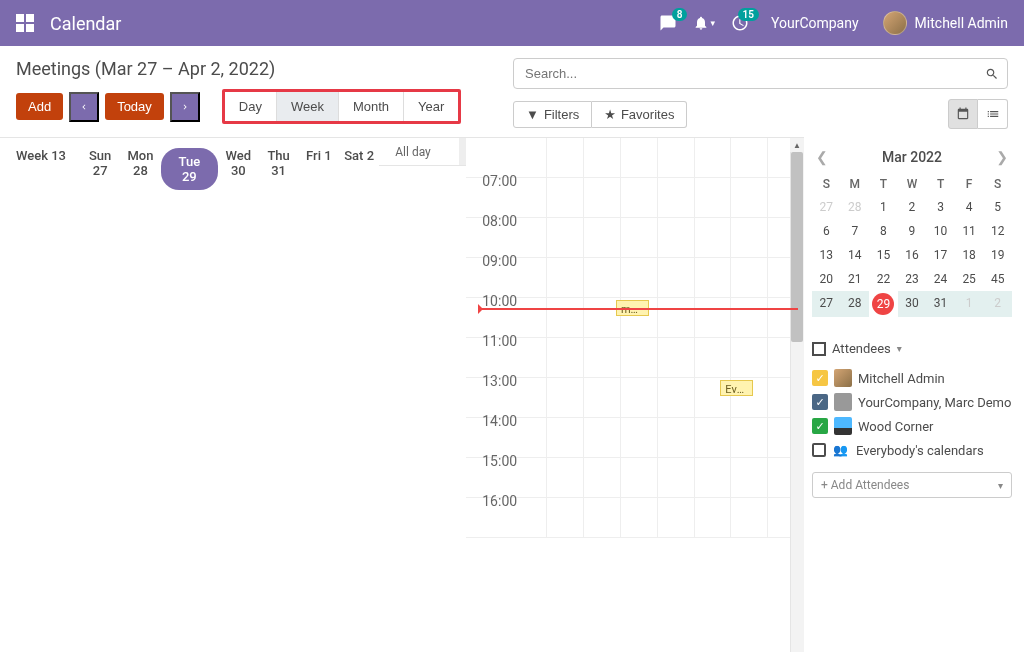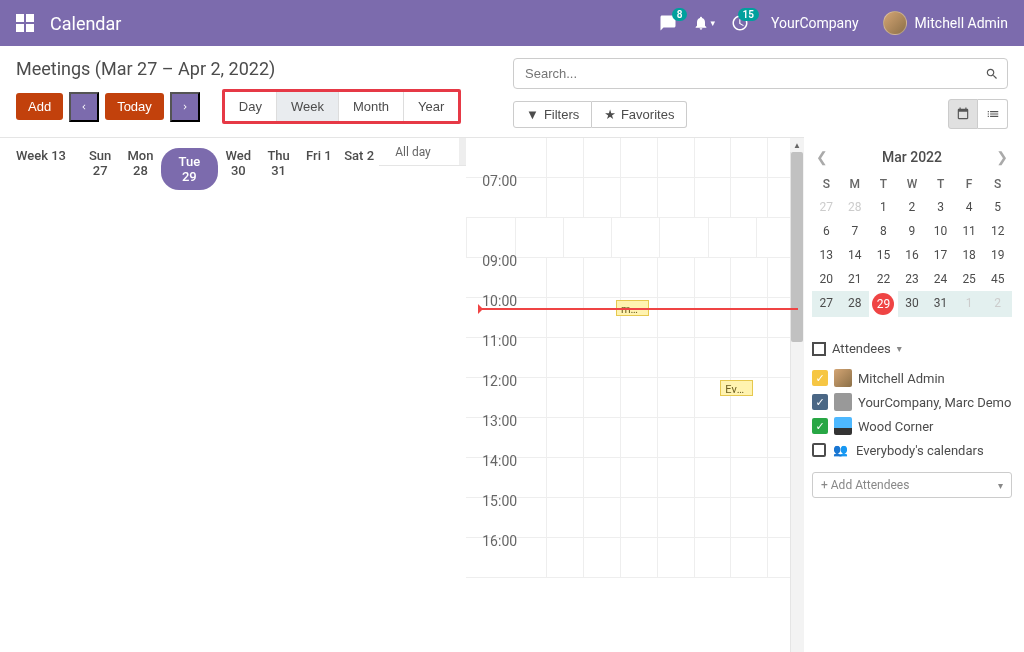--- a/index.html
+++ b/index.html
@@ -244,20 +244,21 @@
               <div></div>
               <div></div>
               <div></div>
               <div></div>
               <div></div>
               <div></div>
               <div></div>
             </div>
           </div>
         <div class="hour-row">
+            <div class="hour-label">08:00</div>
             <div class="hour-cells">
               <div></div>
               <div></div>
               <div></div>
               <div></div>
               <div></div>
               <div></div>
               <div></div>
             </div>
           </div>
@@ -280,32 +281,20 @@
               <div></div>
               <div></div>
               <div></div>
               <div></div>
               <div></div>
               <div></div>
             </div>
           </div>
         <div class="hour-row">
             <div class="hour-label">11:00</div>
-            <div class="hour-cells">
-              <div></div>
-              <div></div>
-              <div></div>
-              <div></div>
-              <div></div>
-              <div></div>
-              <div></div>
-            </div>
-          </div>
-        <div class="hour-row">
-            <div class="hour-label">12:00</div>
             <div class="hour-cells">
               <div></div>
               <div></div>
               <div></div>
               <div></div>
               <div></div>
               <div></div>
               <div></div>
             </div>
           </div>

